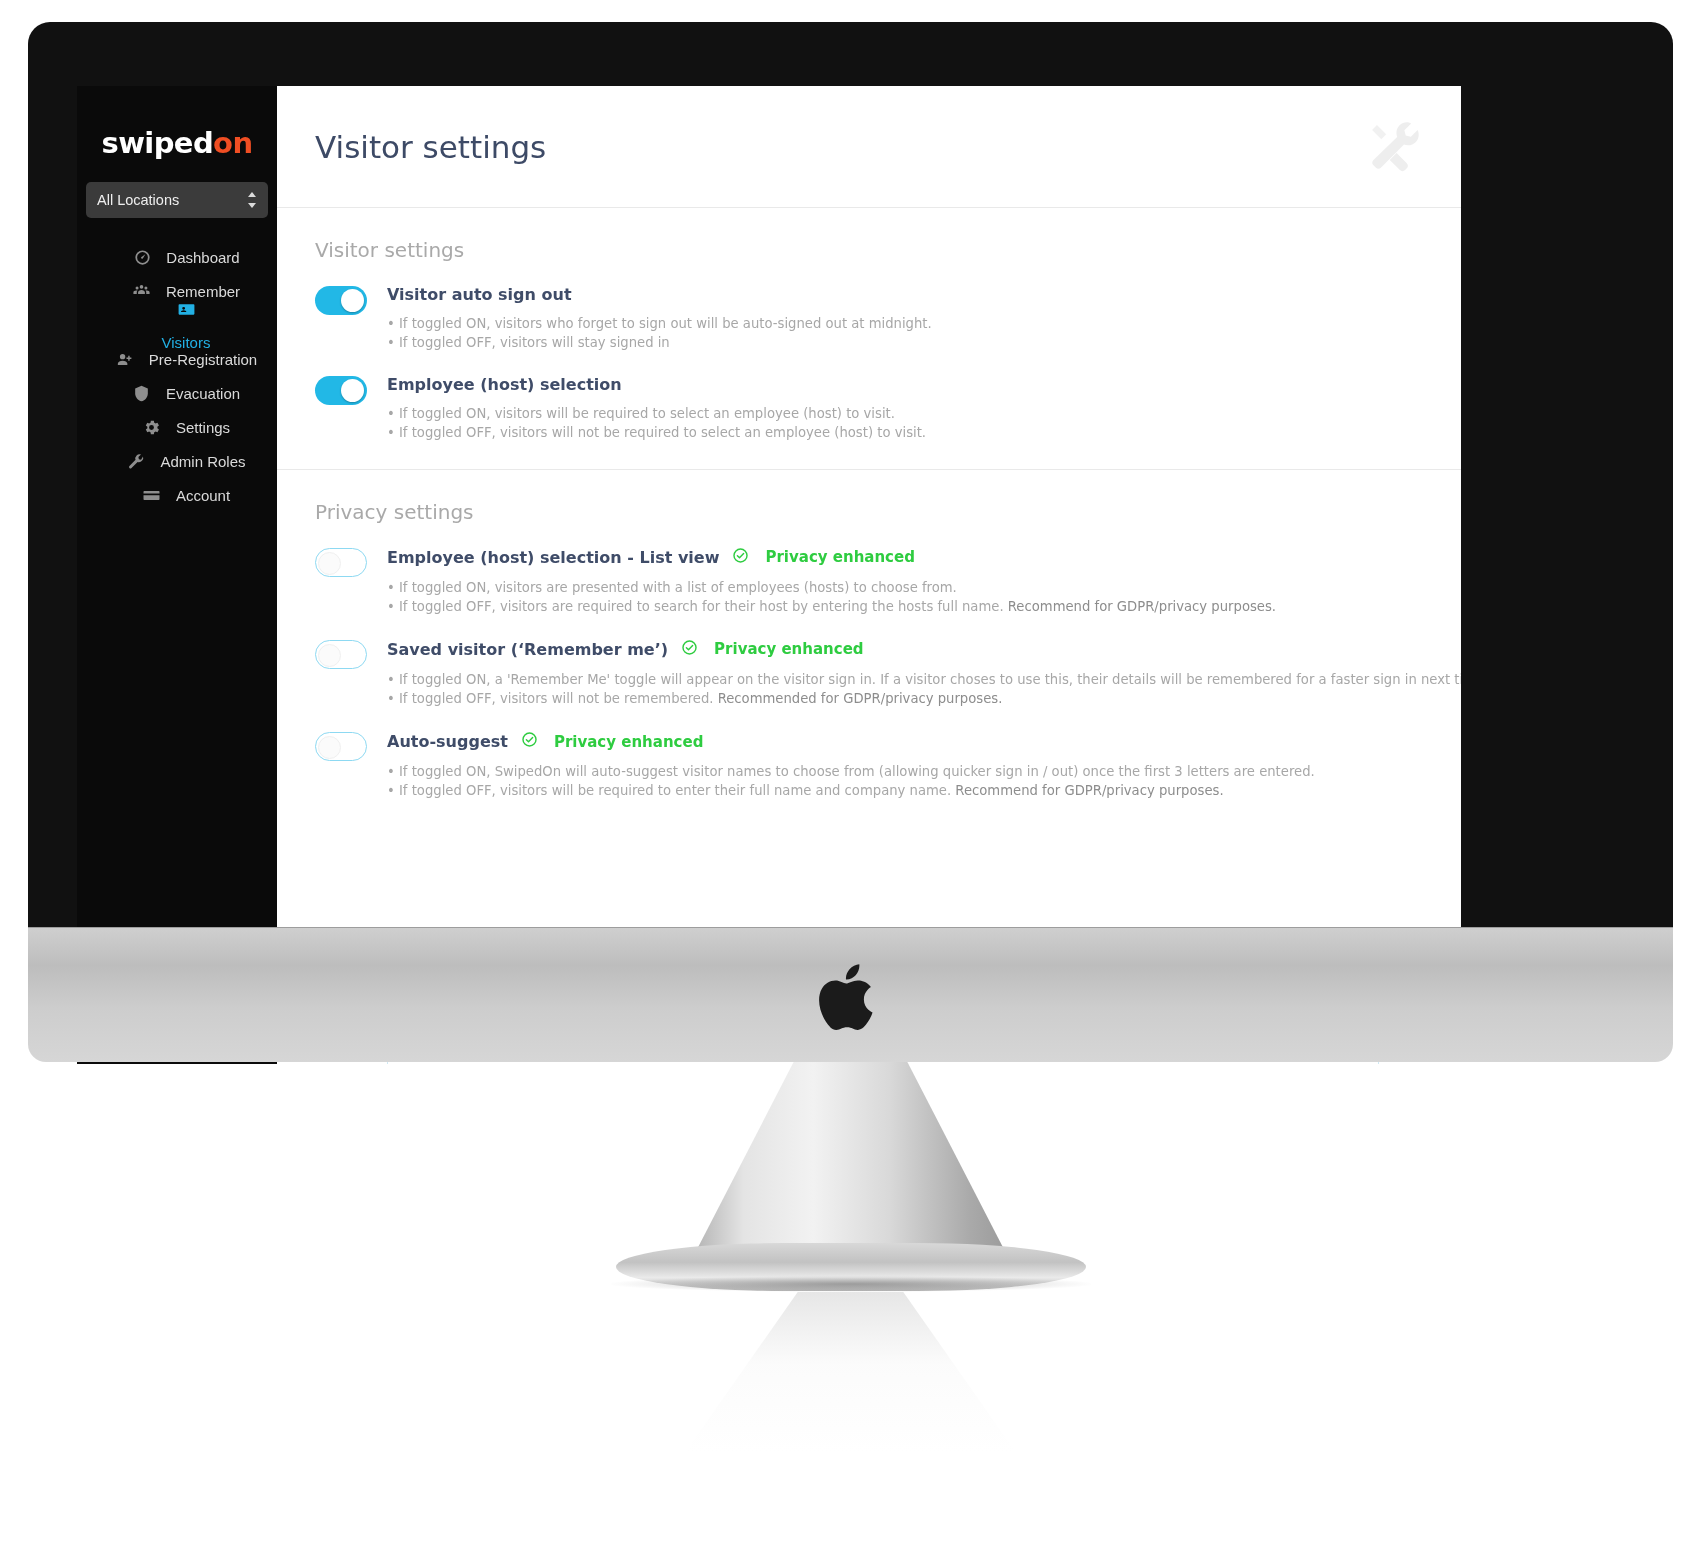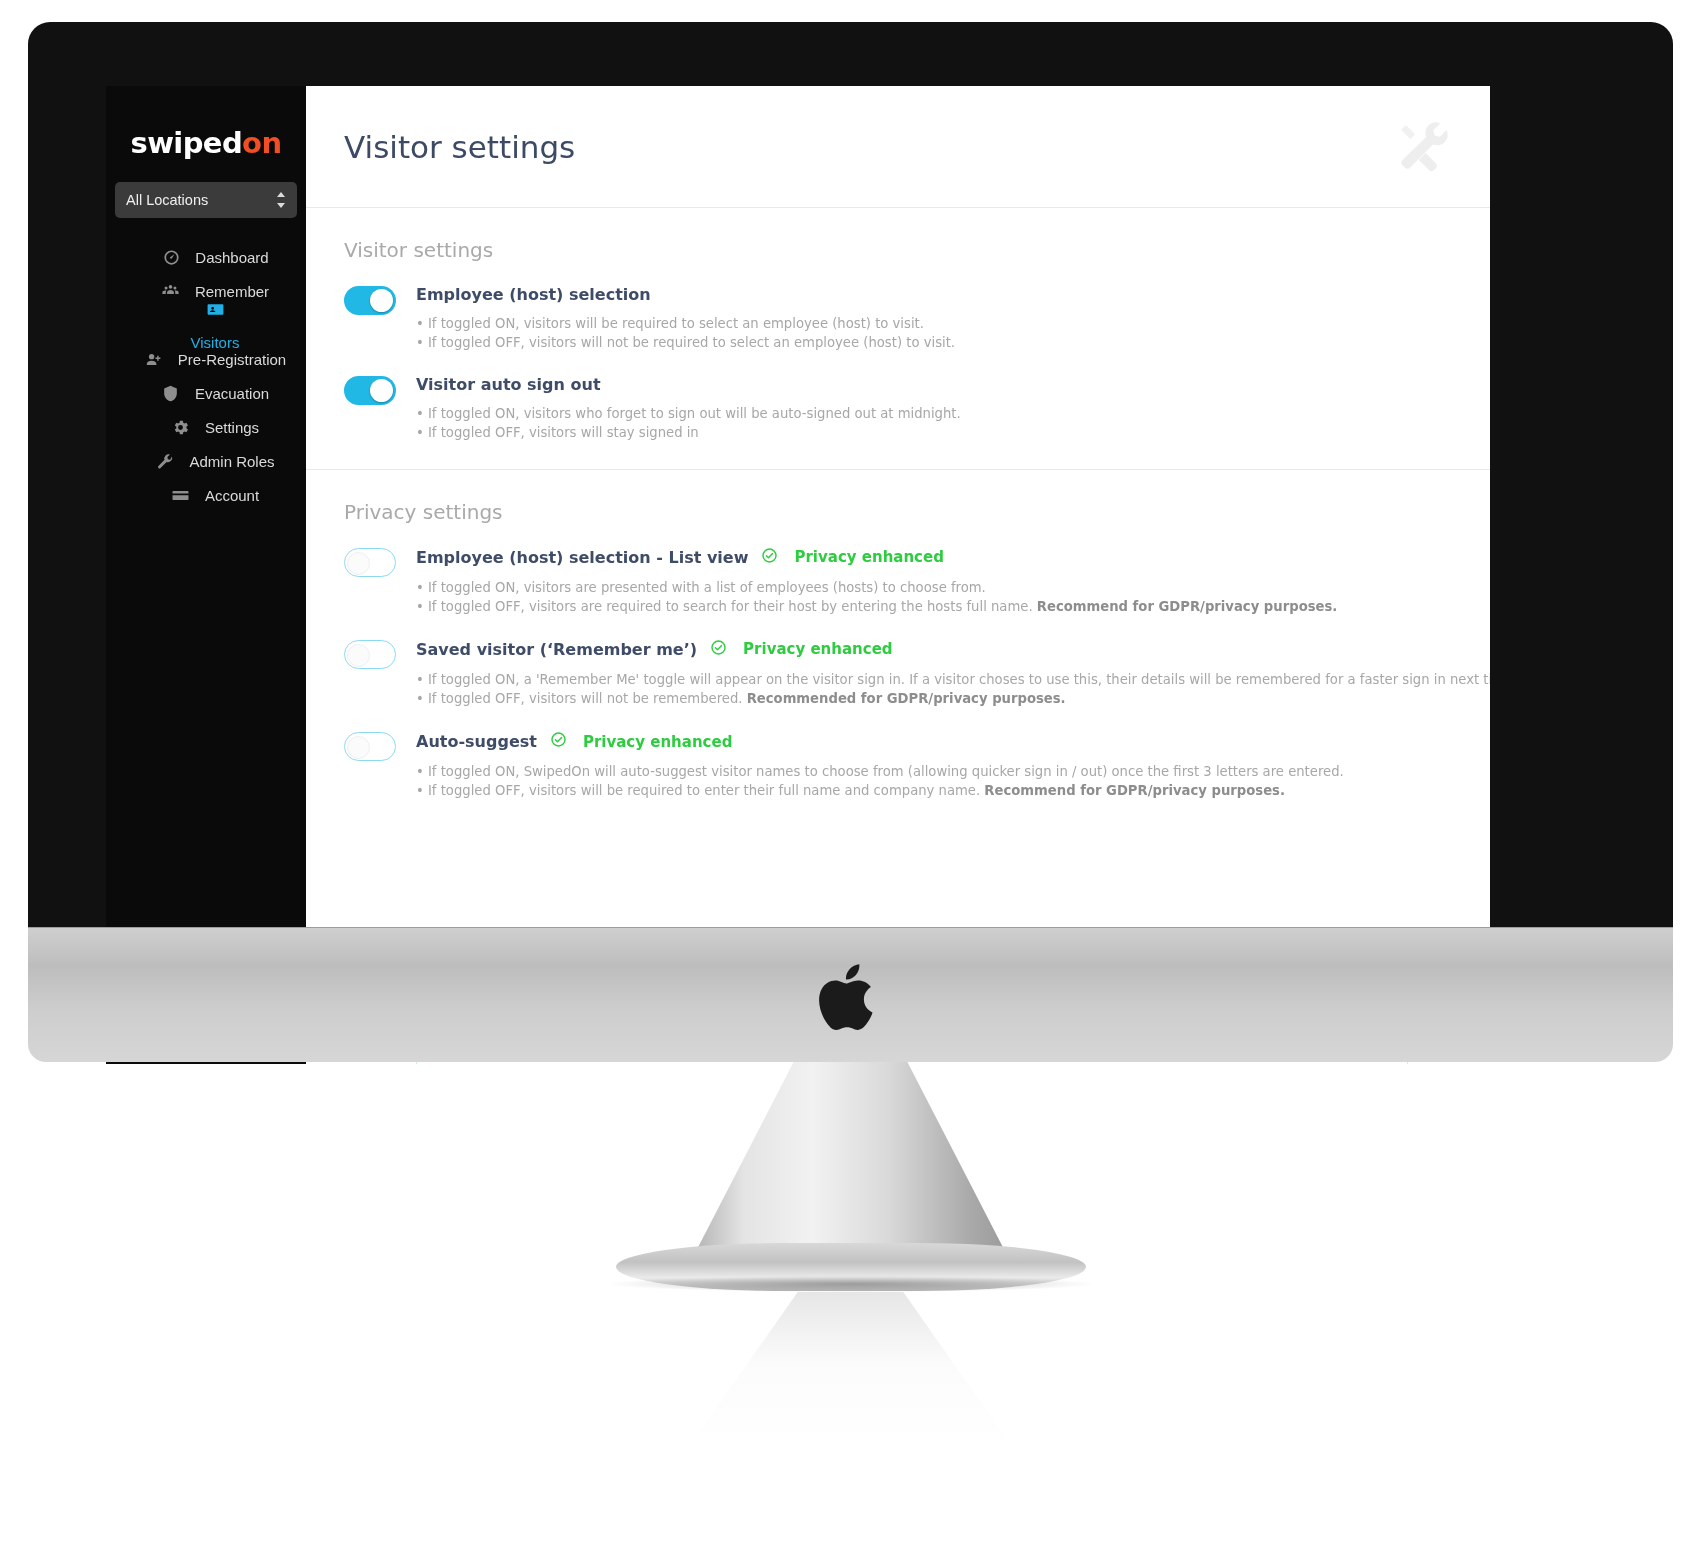--- a/index.html
+++ b/index.html
@@ -52,21 +52,21 @@
   }
   #reflection {
     position: absolute; left: 50%; top: 1292px; transform: translateX(-50%);
     width: 330px; height: 160px;
     background: linear-gradient(180deg, rgba(200,200,200,.45) 0%, rgba(235,235,235,.18) 45%, rgba(255,255,255,0) 100%);
     clip-path: polygon(34% 0%, 66% 0%, 100% 100%, 0% 100%);
   }
 
   
   #app {
-    position: absolute; left: 106px; top: 86px;
+    position: absolute; left: 77px; top: 86px;
     width: 1384px; height: 978px;
     overflow: hidden;
     background: #000000;
     display: flex;
   }
 
   
   #sidebar {
     width: 200px; flex: 0 0 200px;
     background: #0a0a0a;
@@ -157,21 +157,21 @@
     font-size: 15px; font-weight: bold; color: #2ecc40;
     font-family: "DejaVu Sans", sans-serif;
   }
   .badge .check-ic { width: 17px; height: 17px; color: #2ecc40; }
 
   .desc { margin-top: 10px; }
   .desc-line {
     font-size: 13.2px; color: #a7a7a7; line-height: 1.45;
     font-family: "DejaVu Sans", sans-serif; white-space: nowrap;
   }
-  .desc-line .b { font-weight: bold; color: #8d8d8d; }
+  .desc-line .b { font-weight: normal; color: #8d8d8d; }
 
   #bottom-card {
     position: absolute; left: 110px; right: 82px; bottom: -10px;
     height: 32px; border: 1px solid #cfe9f5; border-radius: 6px;
     background: #ffffff;
   }
 </style>
 </head>
 <body>
 
@@ -280,39 +280,39 @@
 
       <div id="sections-host">
           <div class="section">
             <div class="section-title">Visitor settings</div>
             <div class="setting-row">
               <div class="toggle on">
                 <span class="knob"></span>
               </div>
               <div class="setting-body">
                 <div class="setting-head">
+                  <span class="setting-label">Visitor auto sign out</span>
+                </div>
+                <div class="desc">
+                  <div class="desc-line"><span>• If toggled ON, visitors who forget to sign out will be auto-signed out at midnight.</span><span class="b"></span></div>
+                  <div class="desc-line"><span>• If toggled OFF, visitors will stay signed in</span><span class="b"></span></div>
+                </div>
+              </div>
+            </div>
+            <div class="setting-row">
+              <div class="toggle on">
+                <span class="knob"></span>
+              </div>
+              <div class="setting-body">
+                <div class="setting-head">
                   <span class="setting-label">Employee (host) selection</span>
                 </div>
                 <div class="desc">
                   <div class="desc-line"><span>• If toggled ON, visitors will be required to select an employee (host) to visit.</span><span class="b"></span></div>
                   <div class="desc-line"><span>• If toggled OFF, visitors will not be required to select an employee (host) to visit.</span><span class="b"></span></div>
-                </div>
-              </div>
-            </div>
-            <div class="setting-row">
-              <div class="toggle on">
-                <span class="knob"></span>
-              </div>
-              <div class="setting-body">
-                <div class="setting-head">
-                  <span class="setting-label">Visitor auto sign out</span>
-                </div>
-                <div class="desc">
-                  <div class="desc-line"><span>• If toggled ON, visitors who forget to sign out will be auto-signed out at midnight.</span><span class="b"></span></div>
-                  <div class="desc-line"><span>• If toggled OFF, visitors will stay signed in</span><span class="b"></span></div>
                 </div>
               </div>
             </div>
           </div>
           <div class="section">
             <div class="section-title">Privacy settings</div>
             <div class="setting-row">
               <div class="toggle off">
                 <span class="knob"></span>
               </div>

